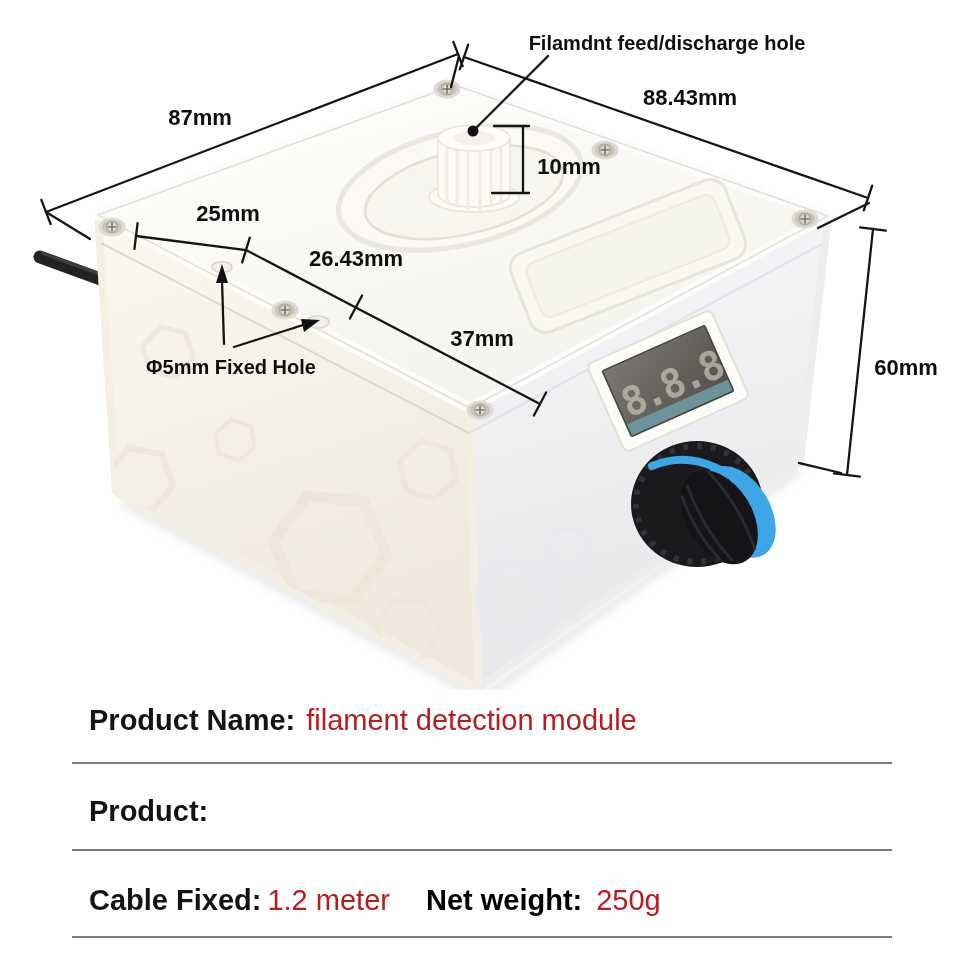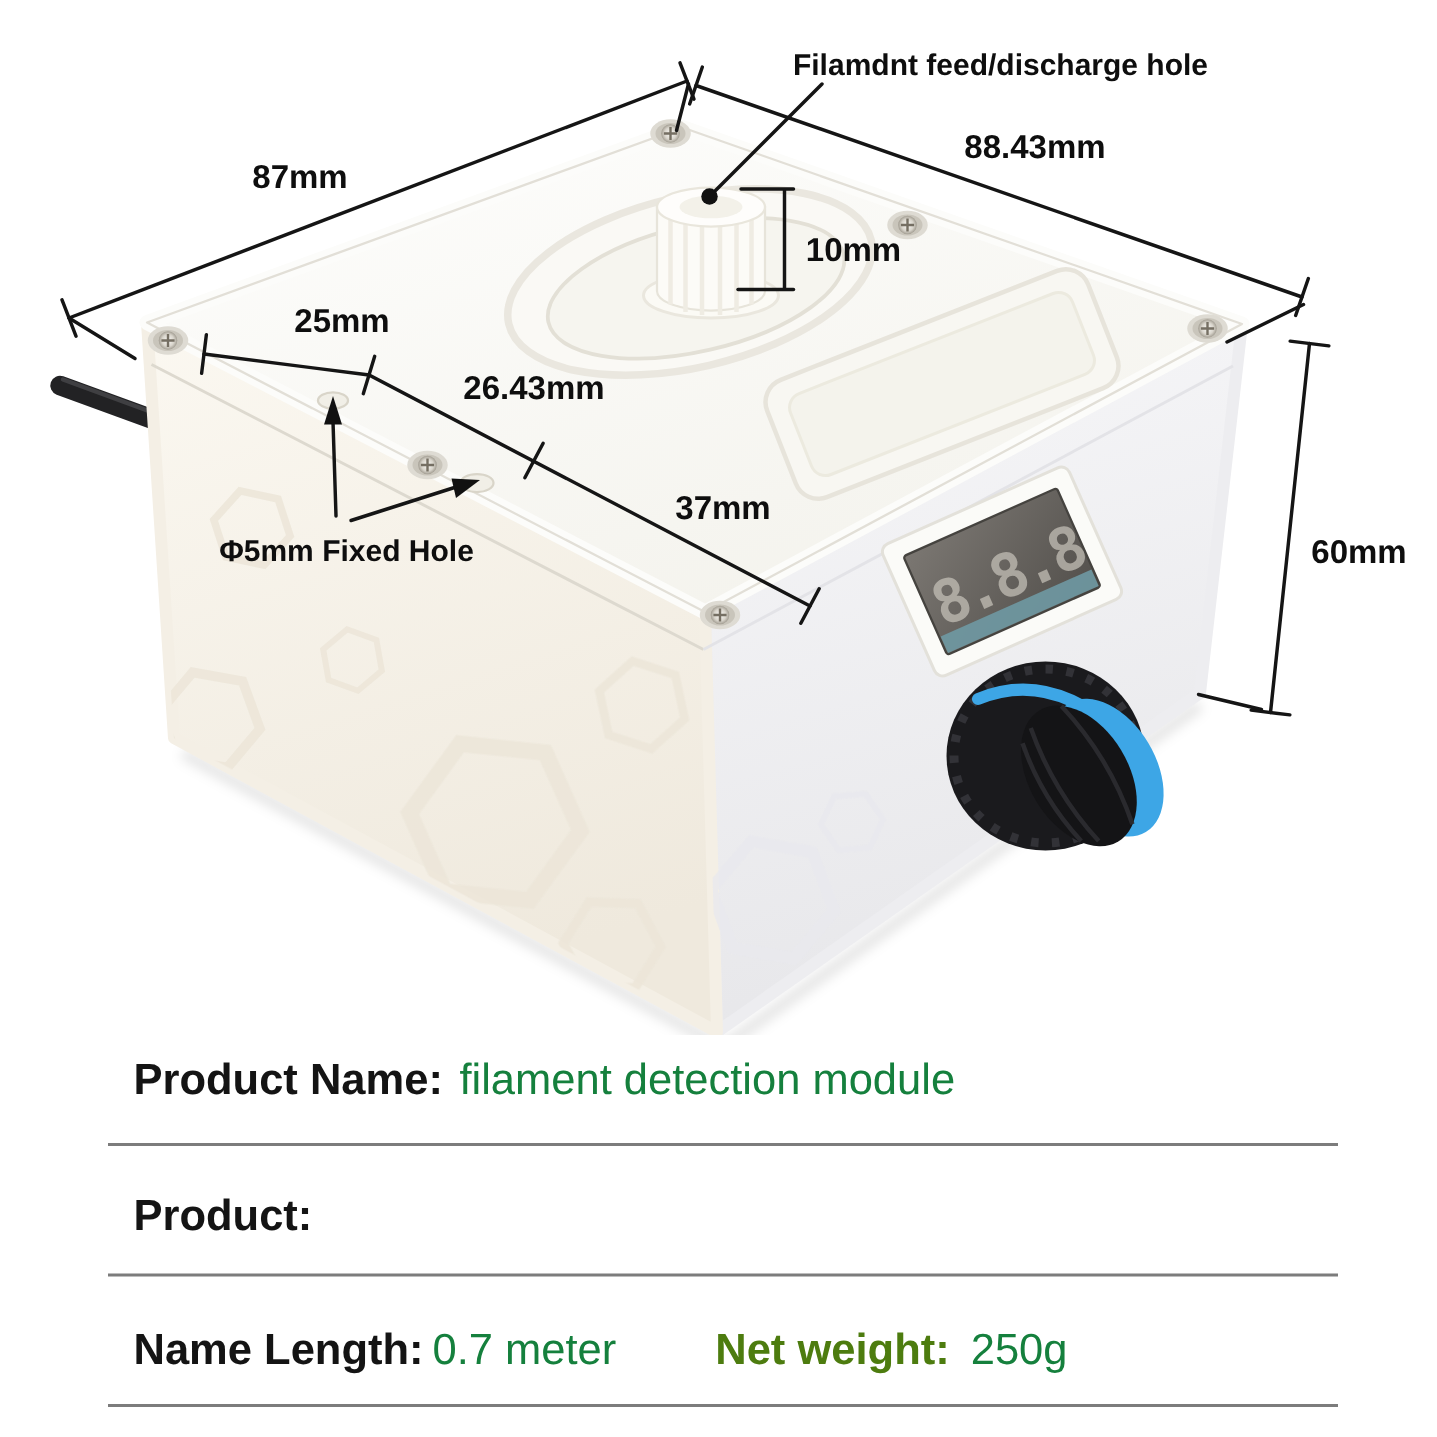--- a/index.html
+++ b/index.html
@@ -8,22 +8,22 @@
     font-family:"Liberation Sans",sans-serif;
   }
   .diagram-svg{position:absolute;left:0;top:0;}
   .dim-label{font-family:"Liberation Sans",sans-serif;font-weight:bold;fill:#0e0e0e;}
   .specs{position:absolute;left:4px;top:0;width:958px;height:958px;pointer-events:none;padding-left:42px;}
   .spec-row{
     position:absolute;left:85px;display:flex;align-items:baseline;
     font-size:29px;color:#1c1c1c;white-space:nowrap;line-height:38px;
   }
   .spec-label{font-weight:bold;margin-right:11px;color:#141414;}
-  .spec-value{font-weight:normal;color:#15803d;}
-  .spec-label2{font-weight:bold;margin-left:66px;margin-right:14px;color:#4d7c0f;}
+  .spec-value{font-weight:normal;color:#b91c1c;}
+  .spec-label2{font-weight:bold;margin-left:36px;margin-right:14px;color:#000000;}
   .divider{position:absolute;left:68px;width:820px;height:2px;background:#7c7c7c;}
 </style>
 </head>
 <body>
 
 <div class="stage">
 
 <svg class="diagram-svg" width="958" height="690" viewBox="0 0 958 690">
   <defs>
     <linearGradient id="gLid" x1="0" y1="0" x2="0.6" y2="1">
@@ -212,21 +212,21 @@
     <span class="spec-value">filament detection module</span>
   </div>
   <div class="divider" style="top:762px"></div>
 
   <div class="spec-row" style="top:792px">
     <span class="spec-label">Product:</span>
   </div>
   <div class="divider" style="top:849px"></div>
 
   <div class="spec-row" style="top:881px">
-    <span class="spec-label" style="margin-right:6px">Name Length:</span>
-    <span class="spec-value">0.7 meter</span>
+    <span class="spec-label" style="margin-right:6px">Cable Fixed:</span>
+    <span class="spec-value">1.2 meter</span>
     <span class="spec-label2">Net weight:</span>
     <span class="spec-value">250g</span>
   </div>
   <div class="divider" style="top:936px"></div>
 
 </div>
 </div>
 
 </body></html>

